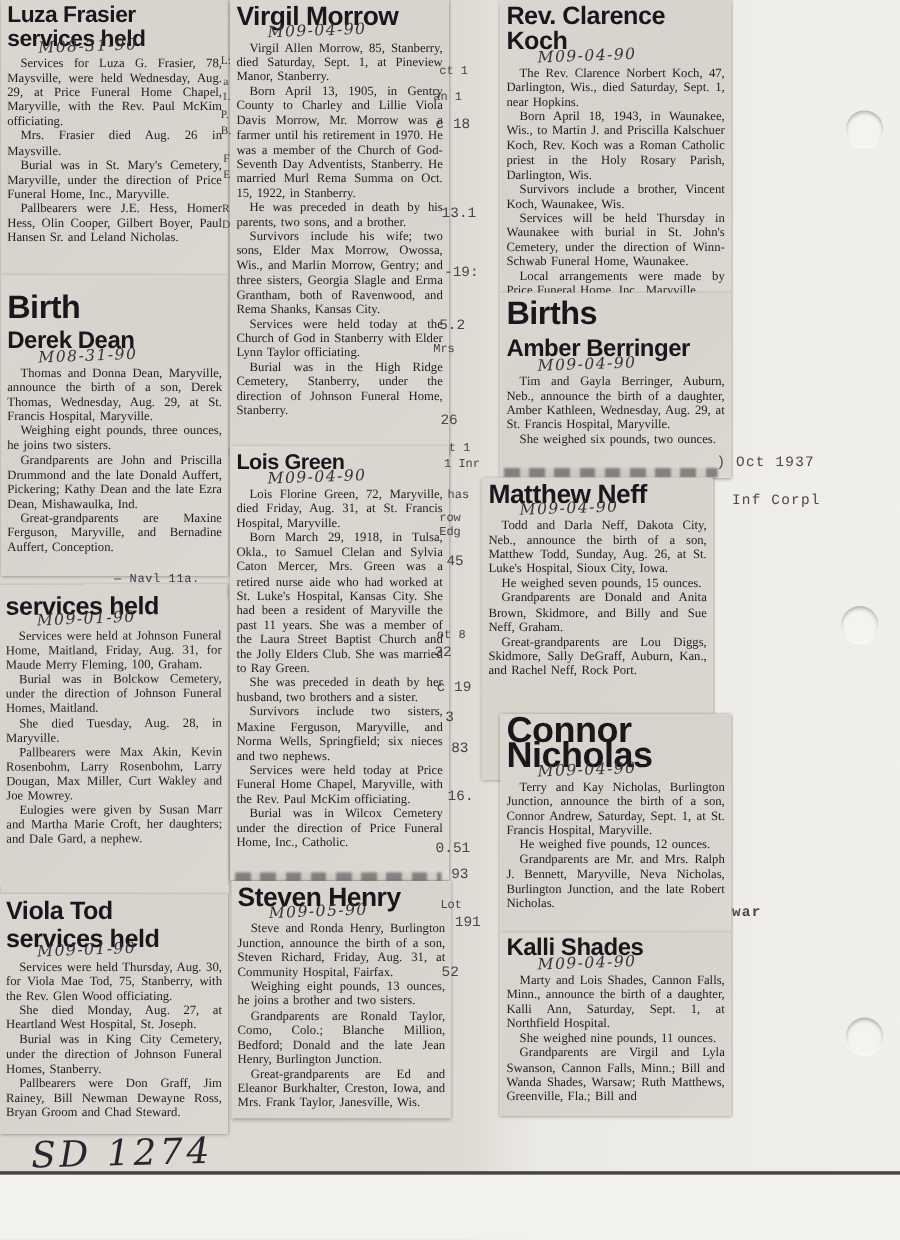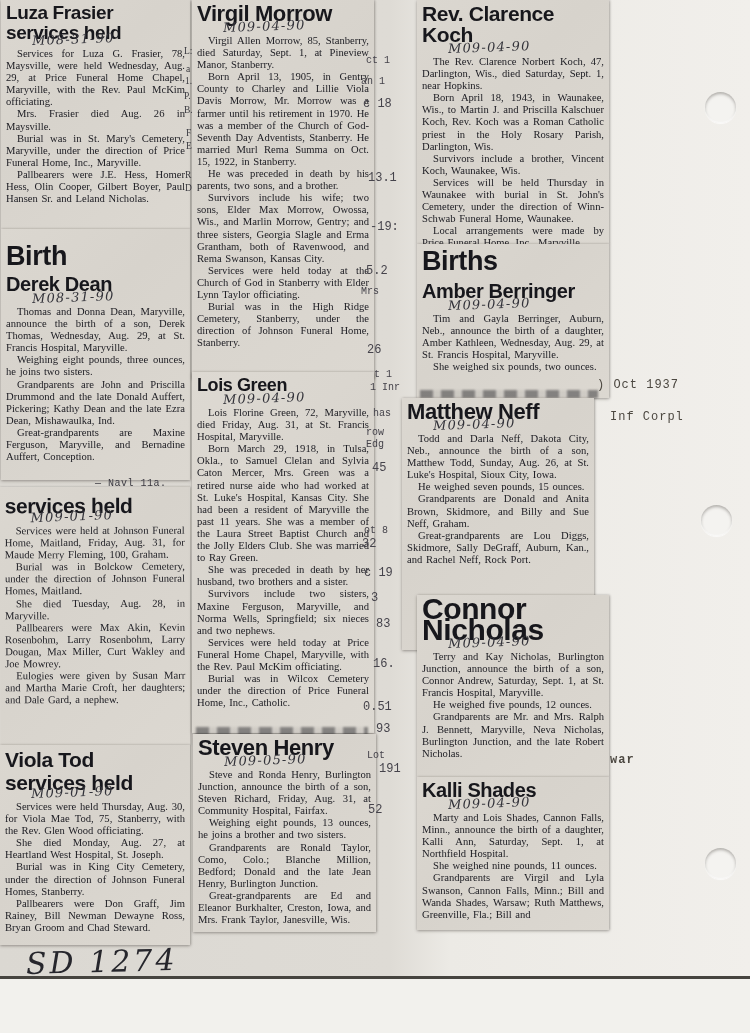--- a/index.html
+++ b/index.html
@@ -106,21 +106,21 @@
   </article>
 
   <div class="idlabel">SD 1274</div>
 
   <article class="clip" style="left:192px;top:0;width:182px;height:379px">
     <h2 class="hl hl-1" style="font-size:22px">Virgil Morrow</h2>
     <div class="hw">M09-04-90</div>
     <p>Virgil Allen Morrow, 85, Stanberry, died Saturday, Sept. 1, at Pineview Manor, Stanberry.</p>
     <p>Born April 13, 1905, in Gentry County to Charley and Lillie Viola Davis Morrow, Mr. Morrow was a farmer until his retirement in 1970. He was a member of the Church of God-Seventh Day Adventists, Stanberry. He married Murl Rema Summa on Oct. 15, 1922, in Stanberry.</p>
     <p>He was preceded in death by his parents, two sons, and a brother.</p>
-    <p>Survivors include his wife; two sons, Elder Max Morrow, Owossa, Wis., and Marlin Morrow, Gentry; and three sisters, Georgia Slagle and Erma Grantham, both of Ravenwood, and Rema Swanson, Kansas City.</p>
+    <p>Survivors include his wife; two sons, Elder Max Morrow, Owossa, Wis., and Marlin Morrow, Gentry; and three sisters, Georgia Slagle and Erma Grantham, both of Ravenwood, and Rema Shanks, Kansas City.</p>
     <p>Services were held today at the Church of God in Stanberry with Elder Lynn Taylor officiating.</p>
     <p>Burial was in the High Ridge Cemetery, Stanberry, under the direction of Johnson Funeral Home, Stanberry.</p>
   </article>
 
   <article class="clip" style="left:192px;top:372px;width:182px;height:361px;background:linear-gradient(135deg,#ddd9d2 0,#d8d4cd 50%,#ddd9d2 100%)">
     <h2 class="hl hl-1" style="font-size:18px">Lois Green</h2>
     <div class="hw">M09-04-90</div>
     <p>Lois Florine Green, 72, Maryville, died Friday, Aug. 31, at St. Francis Hospital, Maryville.</p>
     <p>Born March 29, 1918, in Tulsa, Okla., to Samuel Clelan and Sylvia Caton Mercer, Mrs. Green was a retired nurse aide who had worked at St. Luke's Hospital, Kansas City. She had been a resident of Maryville the past 11 years. She was a member of the Laura Street Baptist Church and the Jolly Elders Club. She was married to Ray Green.</p>
     <p>She was preceded in death by her husband, two brothers and a sister.</p>

